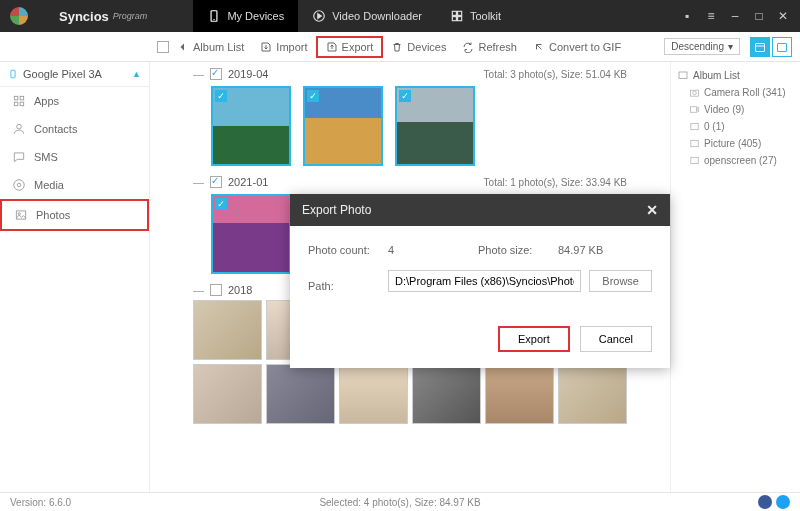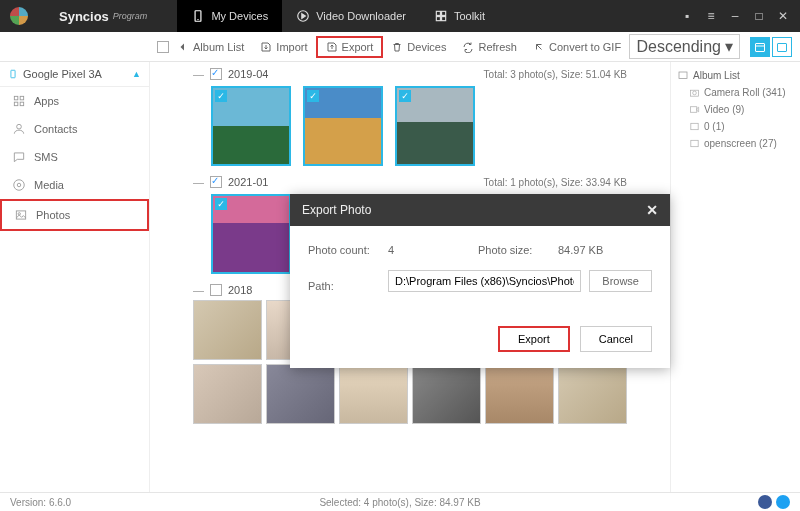--- a/index.html
+++ b/index.html
@@ -1,33 +1,33 @@
 <!DOCTYPE html>
 <html><head>
 <meta charset="utf-8">
 <style>
 * { margin:0; padding:0; box-sizing:border-box; font-family:"Segoe UI",Arial,sans-serif; }
 body { width:800px; height:511px; background:#fff; overflow:hidden; font-size:11px; color:#555; }
 .titlebar { height:32px; background:#2a2a2a; display:flex; align-items:center; color:#ddd; }
 .logo { width:18px; height:18px; margin:0 6px 0 10px; border-radius:50%; background:conic-gradient(#5bc0de 0 90deg,#f0ad4e 90deg 180deg,#5cb85c 180deg 270deg,#d9534f 270deg); opacity:.85; }
 .appname { font-size:13px; font-weight:600; color:#eee;margin-left:25px; }
 .apptier { font-size:9px; color:#aaa; margin-left:4px; font-style:italic; }
-.tabs { display:flex; margin-left:30px; height:100%; }
+.tabs { display:flex; margin-left:46px; height:100%; }
 .tab { display:flex; align-items:center; padding:0 14px; gap:6px; color:#ddd; cursor:pointer; }
 .tab.active { background:#000; }
 .tab svg { width:14px; height:14px; }
 .winctl { margin-left:auto; display:flex; gap:10px; padding-right:10px; color:#ccc; }
 .winctl span { width:14px; text-align:center; cursor:pointer; font-size:12px; }
 .toolbar { height:30px; border-bottom:1px solid #e5e5e5; display:flex; align-items:center; padding-left:157px; position:relative; }
 .tbtn { display:flex; align-items:center; gap:4px; padding:0 8px; height:22px; color:#666; cursor:pointer; font-size:11px; }
 .tbtn svg { width:12px; height:12px; }
 .tbtn.boxed { border:2px solid #d33; padding:2px 8px; }
 .chk { width:12px; height:12px; border:1px solid #aaa; display:inline-block; background:#fff; position:relative; }
 .chk.on::after { content:"✓"; color:#39f; font-size:10px; position:absolute; top:-2px; left:0; }
-.sortbtn { position:absolute; right:60px; display:flex; align-items:center; gap:4px; border:1px solid #ccc; padding:2px 6px; font-size:16px; cursor:pointer; }
+.sortbtn { position:absolute; right:60px; display:flex; align-items:center; gap:4px; border:1px solid #ccc; padding:2px 6px; font-size:10px; cursor:pointer; }
 .viewbtns { position:absolute; right:8px; display:flex; gap:2px; }
 .viewbtn { width:20px; height:20px; border:1px solid #2bb8e6; display:flex; align-items:center; justify-content:center; cursor:pointer; }
 .viewbtn.on { background:#2bb8e6; }
 .main { display:flex; height:430px;gap:35px; }
 .leftcol { width:150px; border-right:1px solid #eee; }
 .device { display:flex; align-items:center; padding:5px 8px; border-bottom:1px solid #eee; gap:5px; }
 .device svg { width:10px; height:14px; }
 .device .up { margin-left:auto; color:#2bb8e6; font-size:9px; }
 .navitem { display:flex; align-items:center; gap:8px; padding:7px 12px; color:#666; cursor:pointer; font-size:11px; }
 .navitem.sel { border:2px solid #d33; }
@@ -308,20 +308,26 @@
     <div class="albitem">
         <svg viewBox="0 0 24 24" fill="none" stroke="#aaa" stroke-width="1.5">
           <rect x="4" y="5" width="16" height="14"></rect>
         </svg>
         <span>0 (1)</span>
       </div>
     <div class="albitem">
         <svg viewBox="0 0 24 24" fill="none" stroke="#aaa" stroke-width="1.5">
           <rect x="4" y="5" width="16" height="14"></rect>
         </svg>
+        <span>Picture (405)</span>
+      </div>
+    <div class="albitem">
+        <svg viewBox="0 0 24 24" fill="none" stroke="#aaa" stroke-width="1.5">
+          <rect x="4" y="5" width="16" height="14"></rect>
+        </svg>
         <span>openscreen (27)</span>
       </div>
   </div>
 </div>
 
 <div class="statusbar">
   <span>Version: 6.6.0</span>
   <span class="mid">Selected: 4 photo(s), Size: 84.97 KB</span>
   <span class="soc">
     <span class="socicon" style="background:#3b5998"></span>

